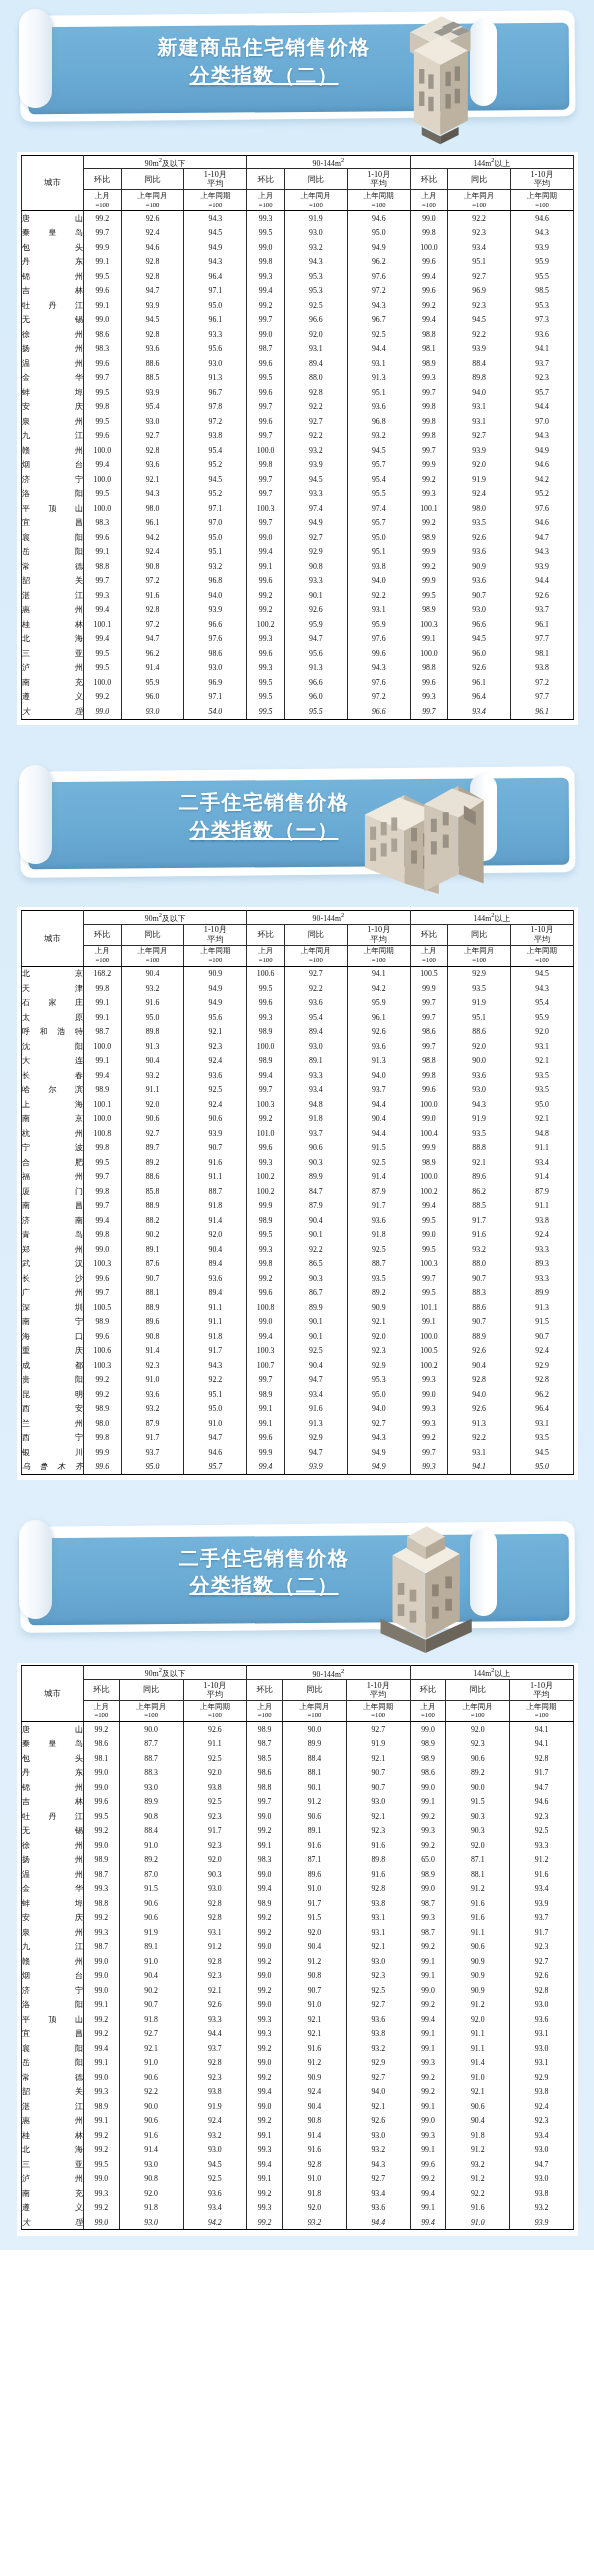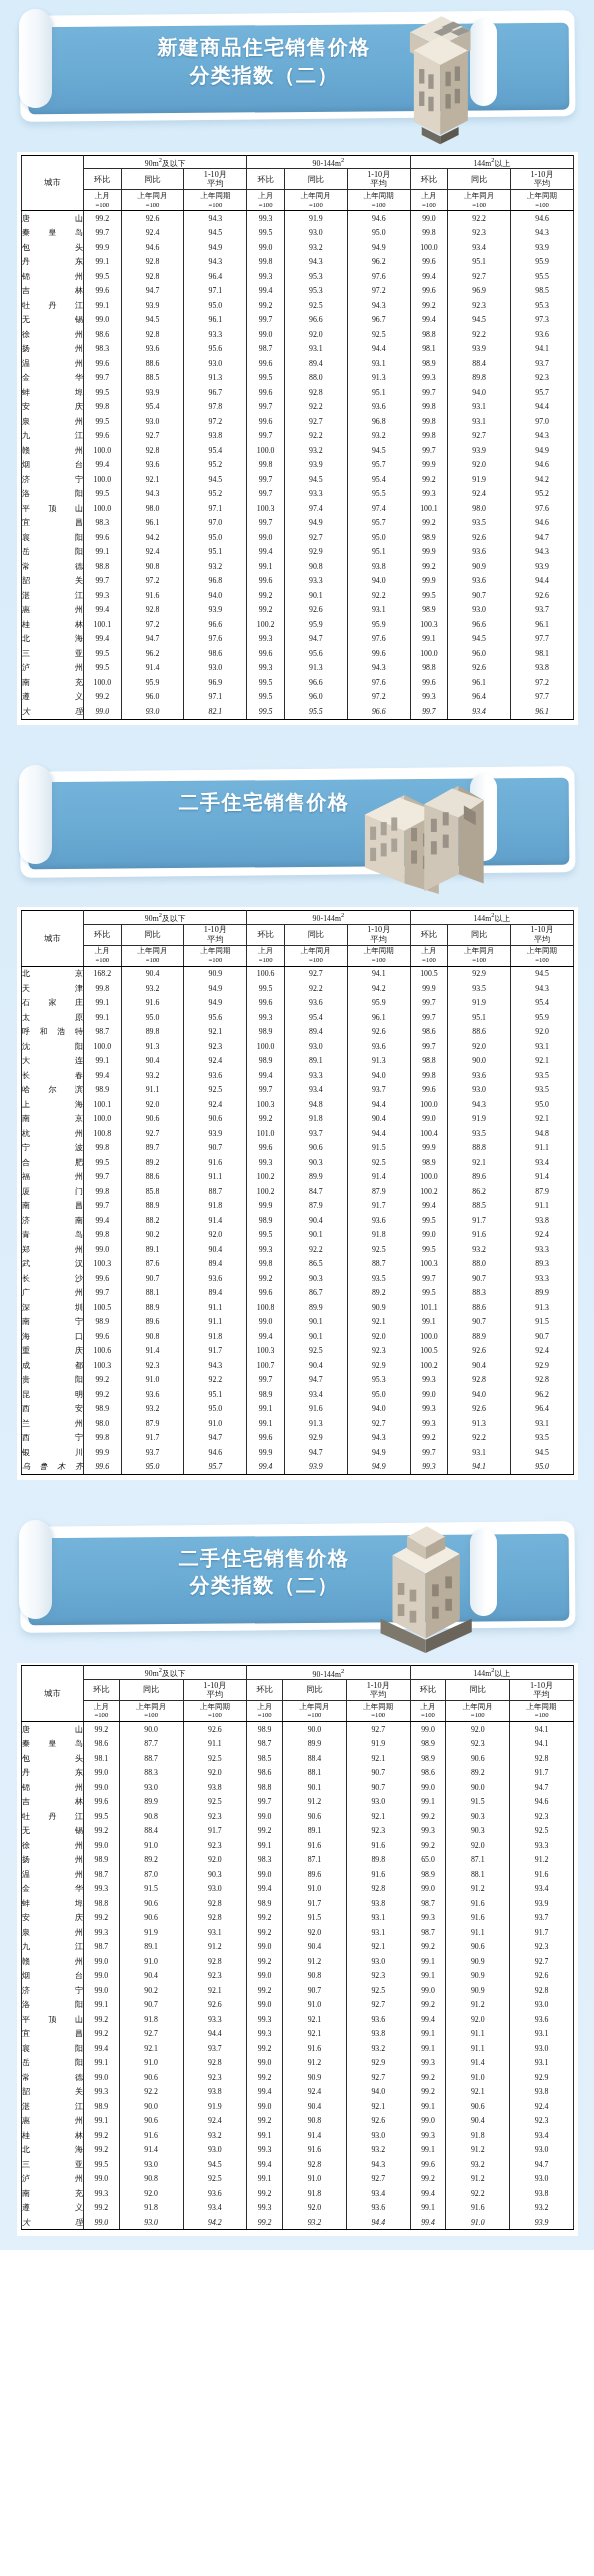--- a/index.html
+++ b/index.html
@@ -64,21 +64,21 @@
     text-align:center;
     color:#ffffff;
     font-family:"DejaVu Sans","Liberation Sans",sans-serif;
     font-weight:bold;
     font-size:20px;
     line-height:1.38;
     letter-spacing:1.3px;
     text-shadow:0 1.3px 2px rgba(40,90,125,.45);
     z-index:5;
   }
-  .banner-title .l2{display:block;}
+  .banner-title .l2{display:block;text-decoration:underline;}
 
   
   .art{position:absolute;right:26.4px;top:2.6px;z-index:6;}
 
   
   .table-wrap{
     margin:0 17px 0 17px;
     background:#ffffff;
     padding:2.6px 4px 5.3px 4px;
   }
@@ -635,21 +635,21 @@
               <td class="num">96.0</td>
               <td class="num">97.2</td>
               <td class="num">99.3</td>
               <td class="num">96.4</td>
               <td class="num noright">97.7</td>
             </tr>
             <tr>
               <td class="city">大理</td>
               <td class="num">99.0</td>
               <td class="num">93.0</td>
-              <td class="num">82.1</td>
+              <td class="num">54.0</td>
               <td class="num">99.5</td>
               <td class="num">95.5</td>
               <td class="num">96.6</td>
               <td class="num">99.7</td>
               <td class="num">93.4</td>
               <td class="num noright">96.1</td>
             </tr>
           </tbody>
       </table>
     </div>
@@ -658,20 +658,21 @@
   <div class="gap"></div>
 
   <div class="section">
     <div class="banner-wrap">
       <div class="ribbon-back"></div>
       <div class="ribbon"></div>
       <div class="ribbon-fold"></div>
       <div class="ribbon-fold-r"></div>
       <div class="banner-title">
         <span>二手住宅销售价格</span>
+        <span class="l2">分类指数（一）</span>
       </div>
       <div class="art">
         <svg width="132" height="142" viewBox="0 0 200 215">
           <polygon points="18,86 78,56 78,190 18,166" fill="#dcd3c4"></polygon>
           <polygon points="78,56 130,82 130,206 78,190" fill="#bfb4a2"></polygon>
           <polygon points="18,86 70,60 130,82 78,110" fill="#efe9de"></polygon>
           <g fill="#a9a296">
             <rect x="26" y="104" width="9" height="20"></rect>
               <rect x="42" y="97" width="9" height="20"></rect>
             <rect x="58" y="90" width="9" height="20"></rect>

